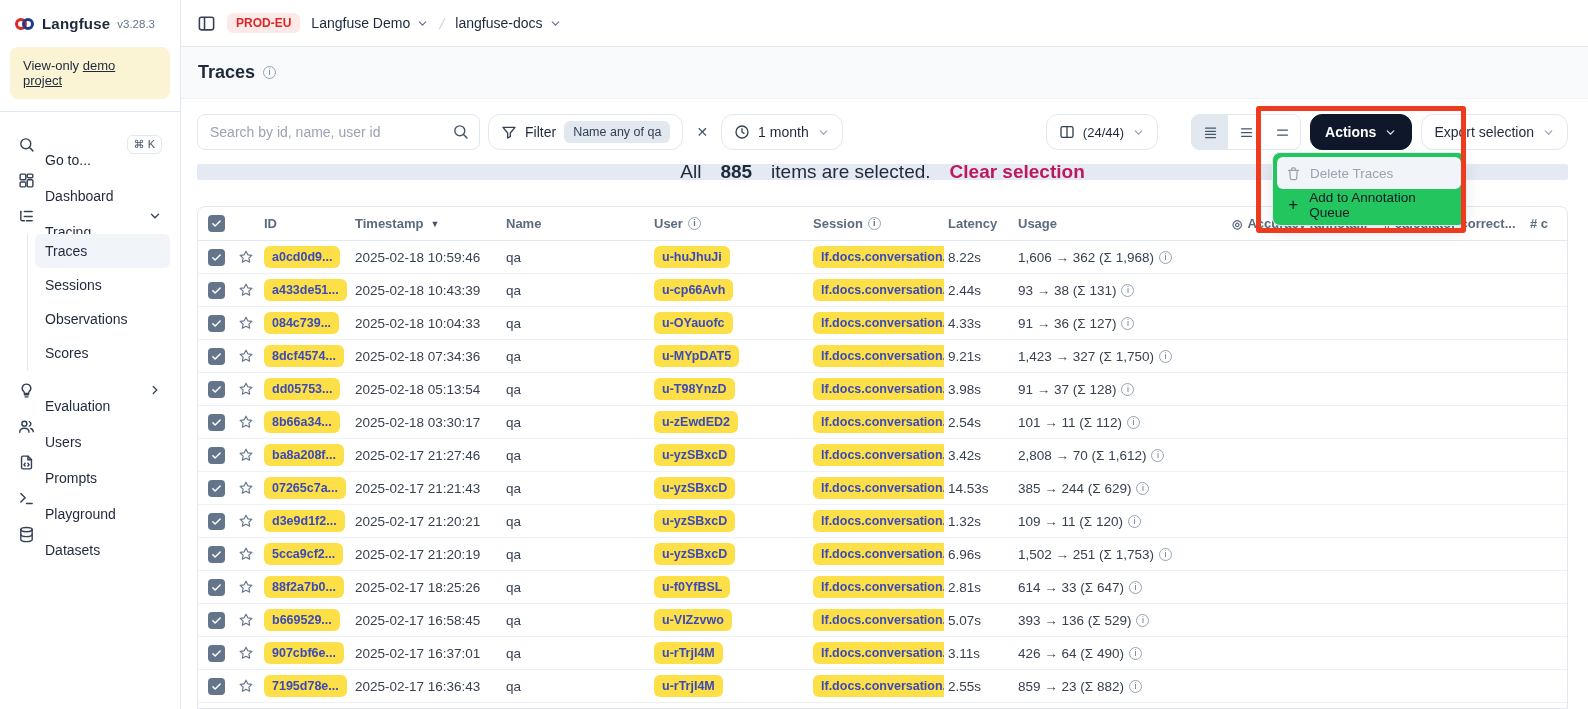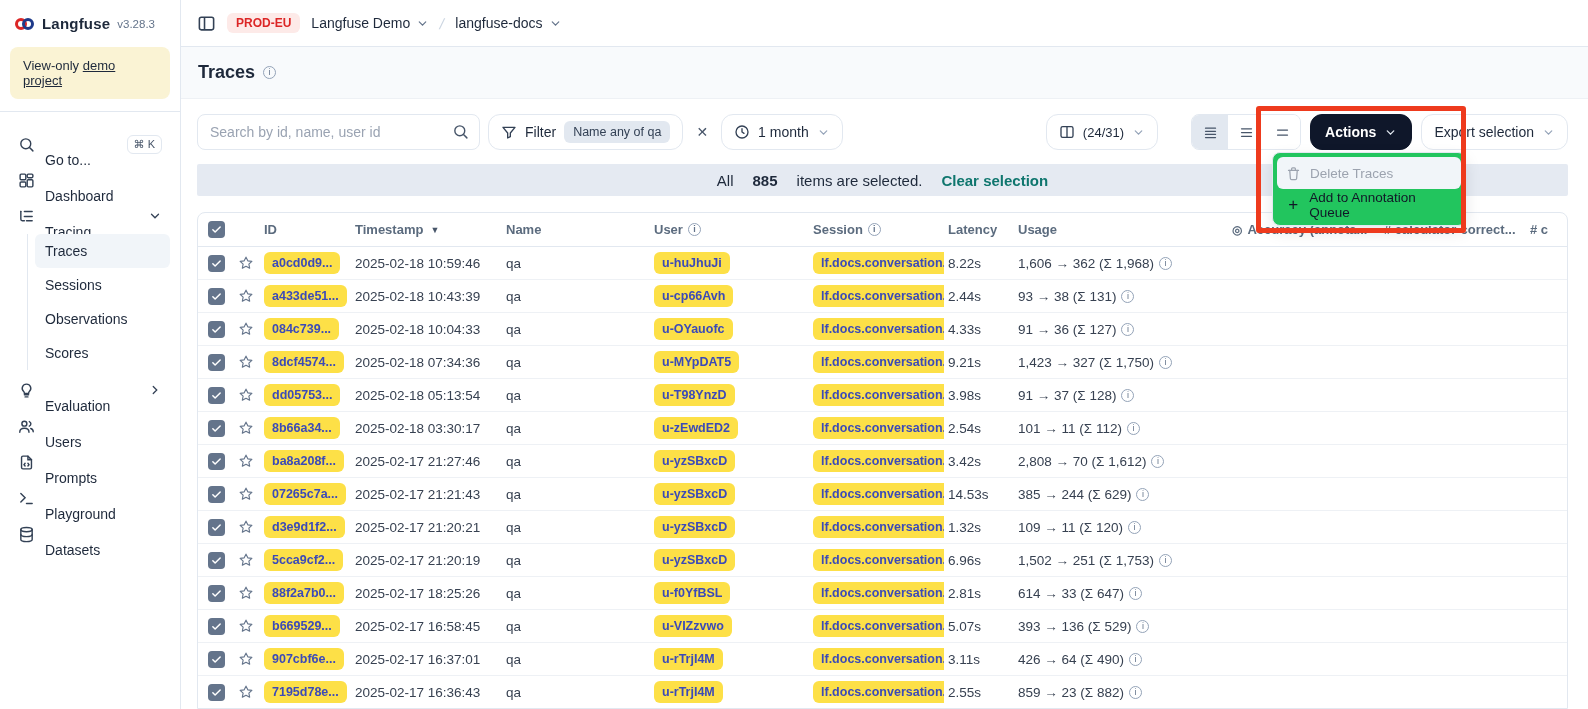--- a/index.html
+++ b/index.html
@@ -52,26 +52,26 @@
   .icon-x { color:#475569; font-size:14px; padding:0 5px; cursor:pointer; background:none; border:none; }
   .right-cluster { margin-left:auto; display:flex; align-items:center; gap:9px; }
   .cols-btn { font-size:13px; margin-right:24px; }
   .toggle-group { height:36px; border:1px solid #e2e8f0; border-radius:8px; display:flex; overflow:hidden; }
   .toggle-group .tg { width:36px; display:flex; align-items:center; justify-content:center; color:#475569; cursor:pointer; background:#fff; border:none; }
   .toggle-group .tg.selected { background:#e2e8f0; }
   .btn-dark { background:#0f172a; border-color:#0f172a; color:#fff; font-weight:600; padding:0 14px; }
   .chev-sm { color:#94a3b8; }
   .btn-dark .chev-sm { color:#e2e8f0; }
 
-  .sel-banner { margin-top:14px; height:32px; background:#e5eaf2; display:flex; align-items:center; justify-content:center; gap:19px; font-size:15px; color:#1e293b; border-radius:2px; }
+  .sel-banner { margin-top:14px; height:16px; background:#e5eaf2; display:flex; align-items:center; justify-content:center; gap:19px; font-size:19px; color:#1e293b; border-radius:2px; }
   .sel-banner b { font-weight:700; }
-  .sel-banner .clear { color:#0f766e; font-weight:700; cursor:pointer; }
+  .sel-banner .clear { color:#be185d; font-weight:700; cursor:pointer; }
 
   
-  .table { margin-top:16px; border:1px solid #e2e8f0; border-radius:8px 8px 0 0; overflow:hidden; flex:1; background:#fff; }
+  .table { margin-top:26px; border:1px solid #e2e8f0; border-radius:8px 8px 0 0; overflow:hidden; flex:1; background:#fff; }
   .tr, .thead { display:flex; align-items:center; }
   .thead { height:34px; border-bottom:1px solid #e2e8f0; color:#5b6b7e; font-size:13px; font-weight:600; }
   .tr { height:33px; border-bottom:1px solid #eef1f5; font-size:13.5px; color:#374151; }
   .td, .th { padding:0 4px; white-space:nowrap; overflow:hidden; display:flex; align-items:center; gap:5px; }
   .col-check{width:36px; justify-content:center;} .col-star{width:26px;}
   .col-id{width:91px;} .col-ts{width:151px;} .col-name{width:148px;}
   .col-user{width:159px;} .col-session{width:135px;} .col-latency{width:70px;}
   .col-usage{width:214px;} .col-s1{width:152px;} .col-s2{width:146px;} .col-s3{flex:1; min-width:0;}
   .checkbox { width:17px; height:17px; background:#64748b; border-radius:4px; display:flex; align-items:center; justify-content:center; cursor:pointer; flex-shrink:0; }
   .star { color:#64748b; cursor:pointer; display:flex; }
@@ -253,21 +253,21 @@
               <path d="M6 9l6 6 6-6"></path>
             </svg>
         </button>
 
         <div class="right-cluster">
           <button class="btn cols-btn">
             <svg width="16" height="16" viewBox="0 0 24 24" fill="none" stroke="#334155" stroke-width="2">
                 <rect x="3" y="4" width="18" height="16" rx="2.5"></rect>
                 <path d="M12 4v16"></path>
               </svg>
-            <span>(24/31)</span>
+            <span>(24/44)</span>
             <svg class="chev-sm" width="13" height="13" viewBox="0 0 24 24" fill="none" stroke="currentColor" stroke-width="2.2" stroke-linecap="round">
                 <path d="M6 9l6 6 6-6"></path>
               </svg>
           </button>
           <div class="toggle-group">
             <button class="tg selected">
               <svg width="15" height="15" viewBox="0 0 24 24" fill="none" stroke="currentColor" stroke-width="2" stroke-linecap="round">
                   <path d="M4 5h16"></path>
                   <path d="M4 10h16"></path>
                   <path d="M4 15h16"></path>

